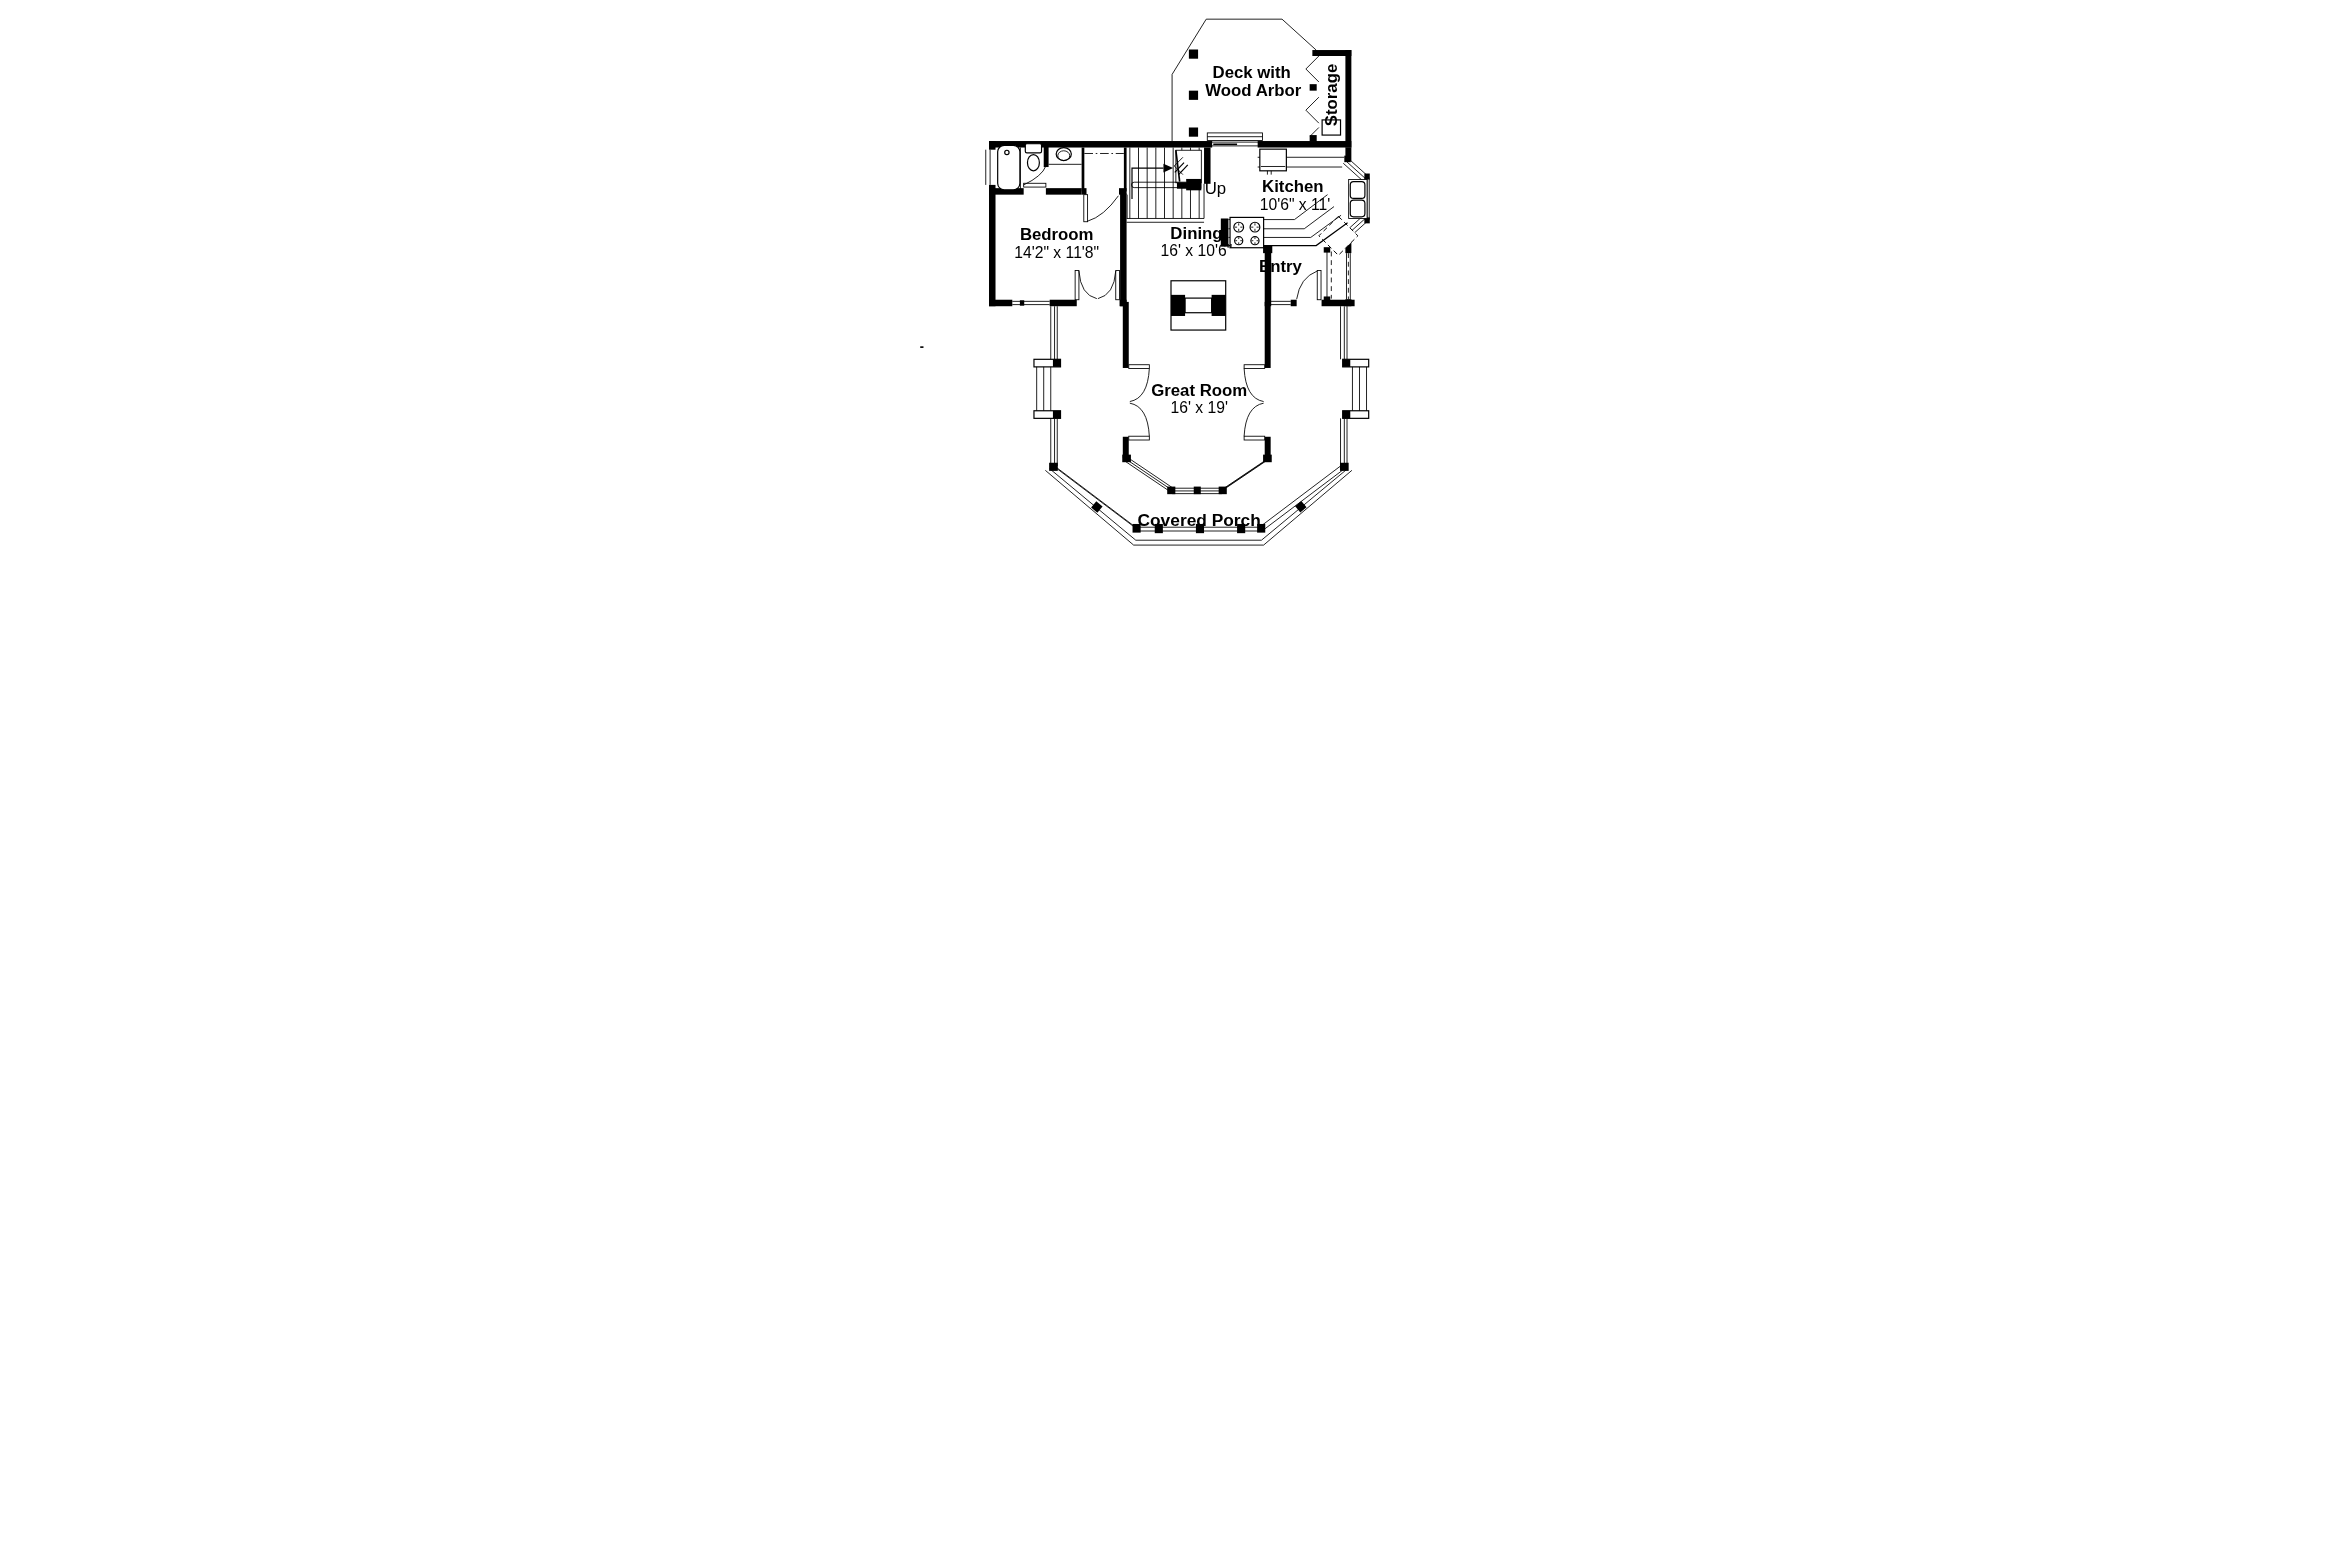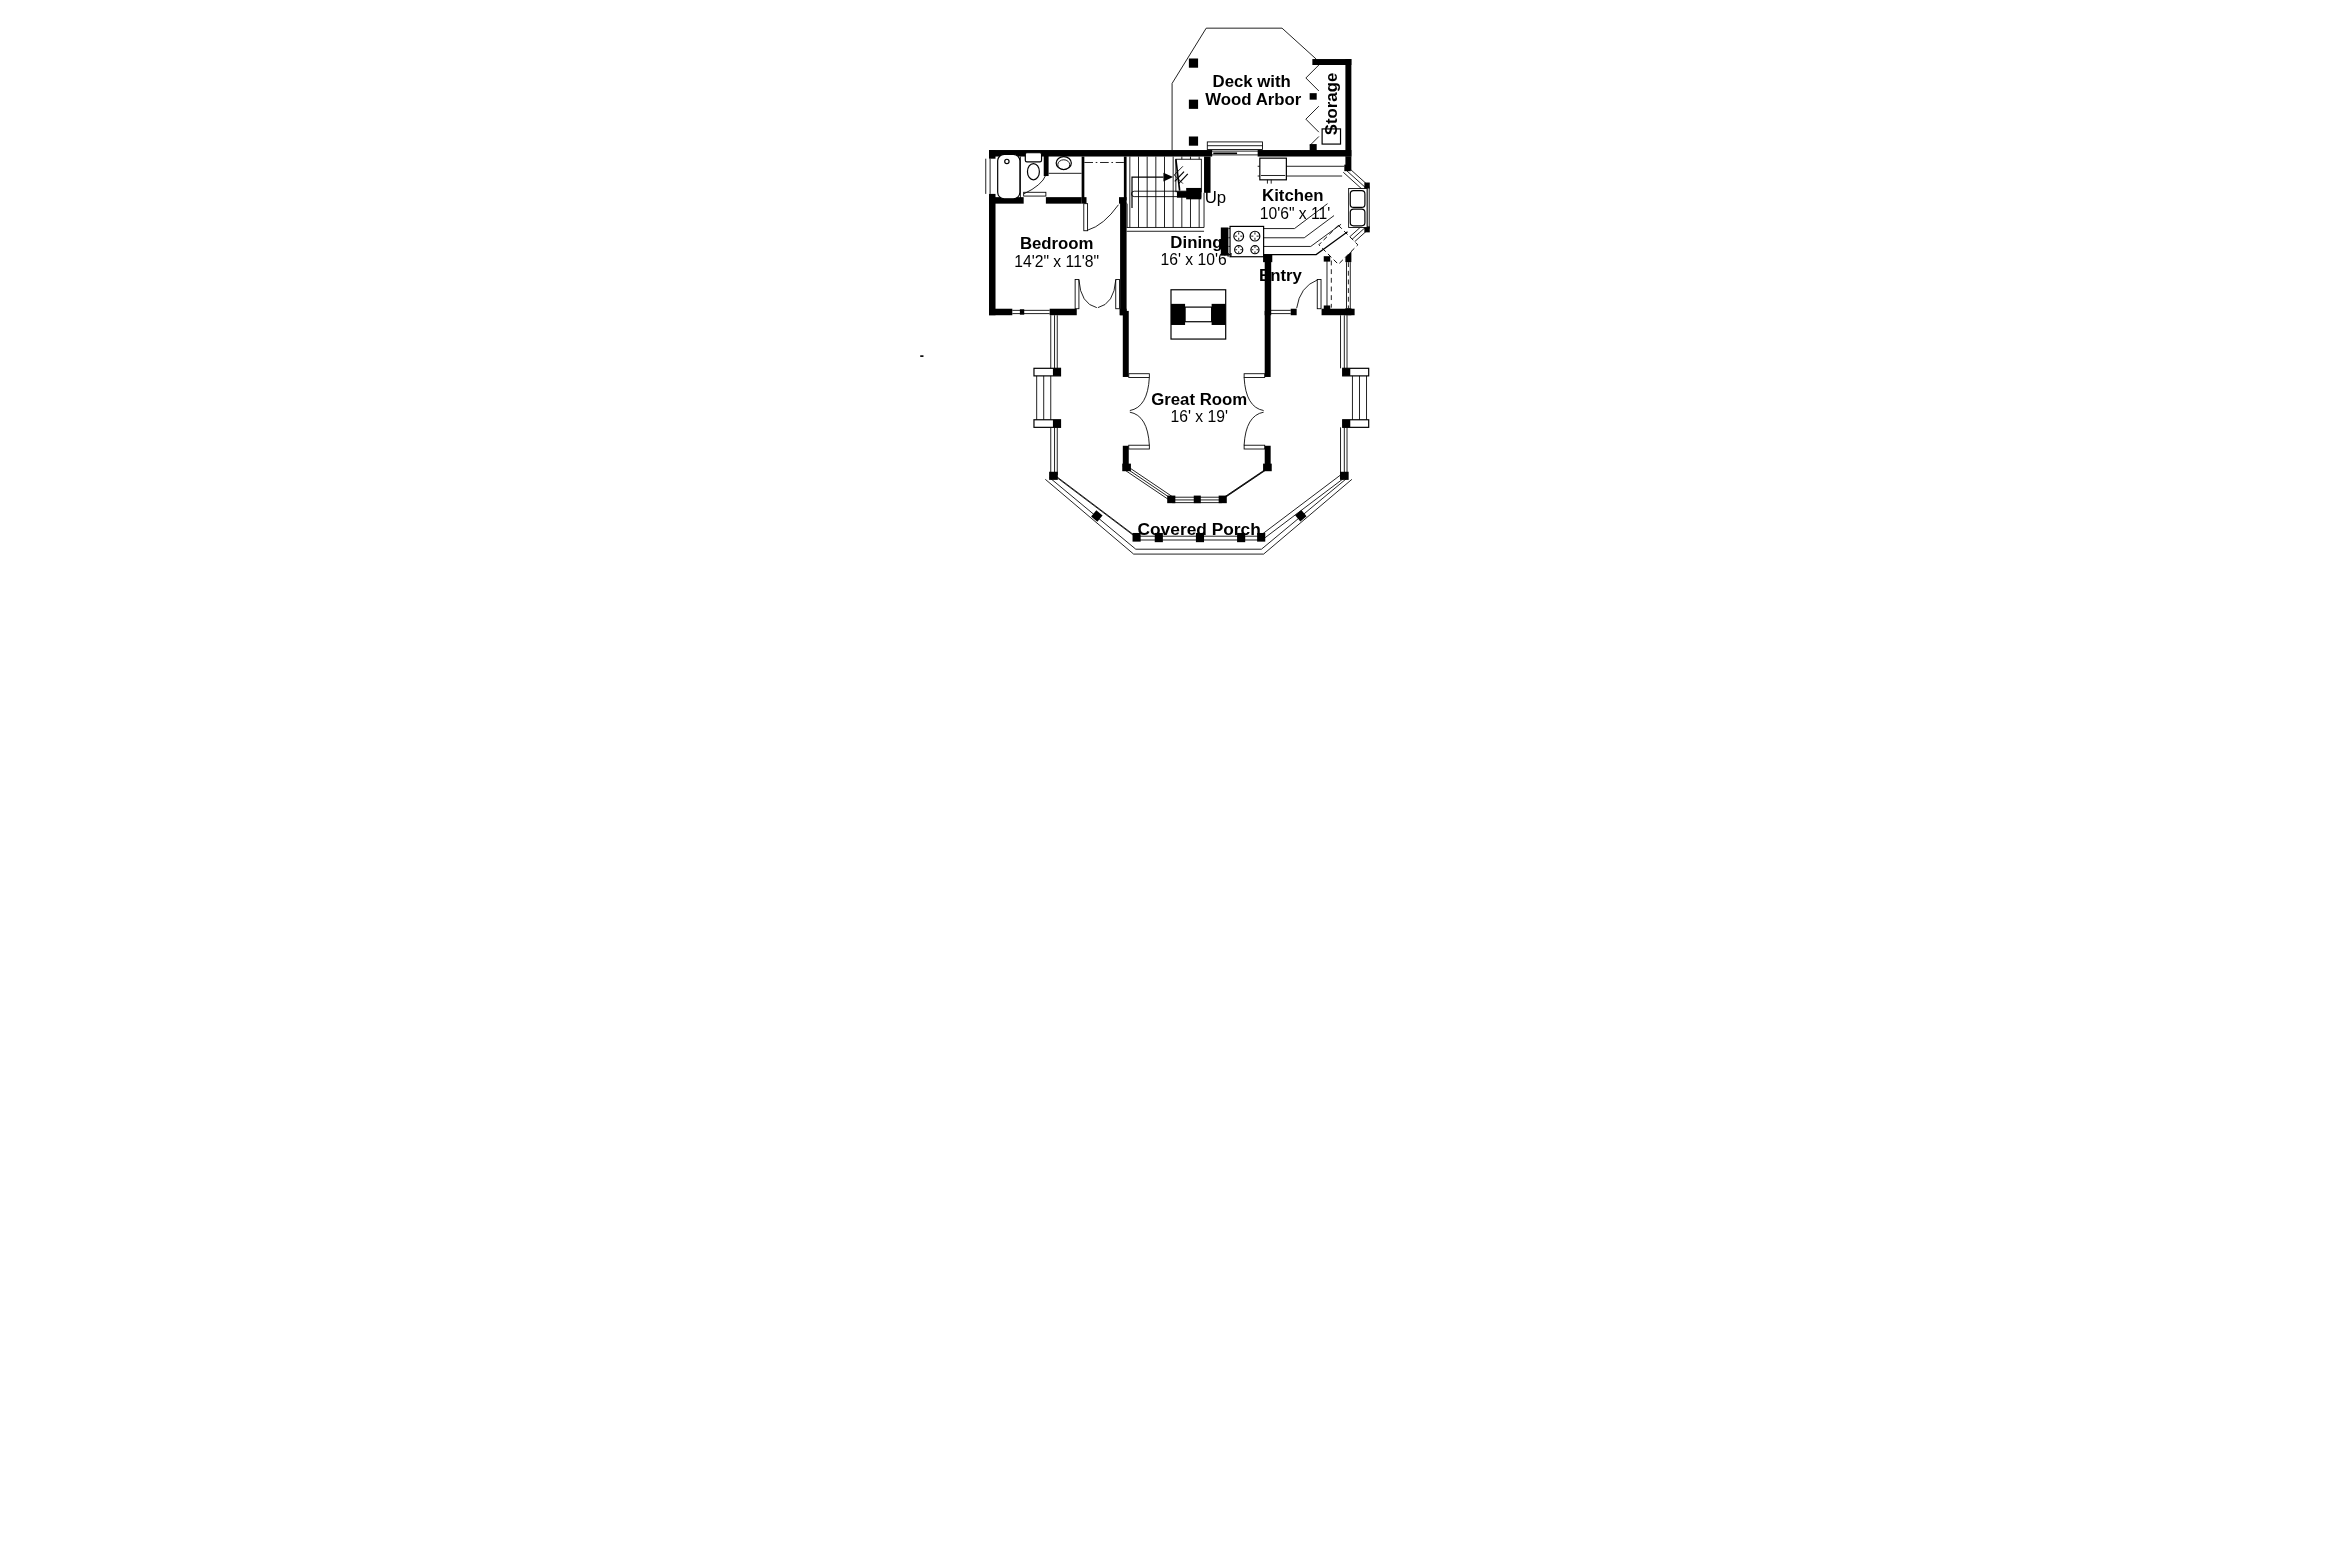--- a/index.html
+++ b/index.html
@@ -1,16 +1,16 @@
 <!DOCTYPE html>
 <html style="font-size:8.7px"><head>
 <meta charset="utf-8">
 <style>
   html,body{margin:0;padding:0;background:#ffffff;}
-  .page{width:850px;height:566px;margin:13px auto;background:#fff;position:relative;}
+  .page{width:850px;height:566px;margin:4px auto;background:#fff;position:relative;}
   svg{display:block;}
   .w{fill:#000;stroke:none;}
   .thin{fill:none;stroke:#000;stroke-width:1.6;}
   .med{fill:none;stroke:#000;stroke-width:2.2;}
   .thick{fill:none;stroke:#000;stroke-width:3;}
   .fix{fill:#fff;stroke:#000;stroke-width:2.2;}
   .fixthin{fill:#fff;stroke:#000;stroke-width:1.6;}
   .room-name{font:700 31px "Liberation Sans",sans-serif;fill:#000;}
   .room-dims{font:400 29px "Liberation Sans",sans-serif;fill:#000;}
   .up-label{font:400 31px "Liberation Sans",sans-serif;fill:#000;}

